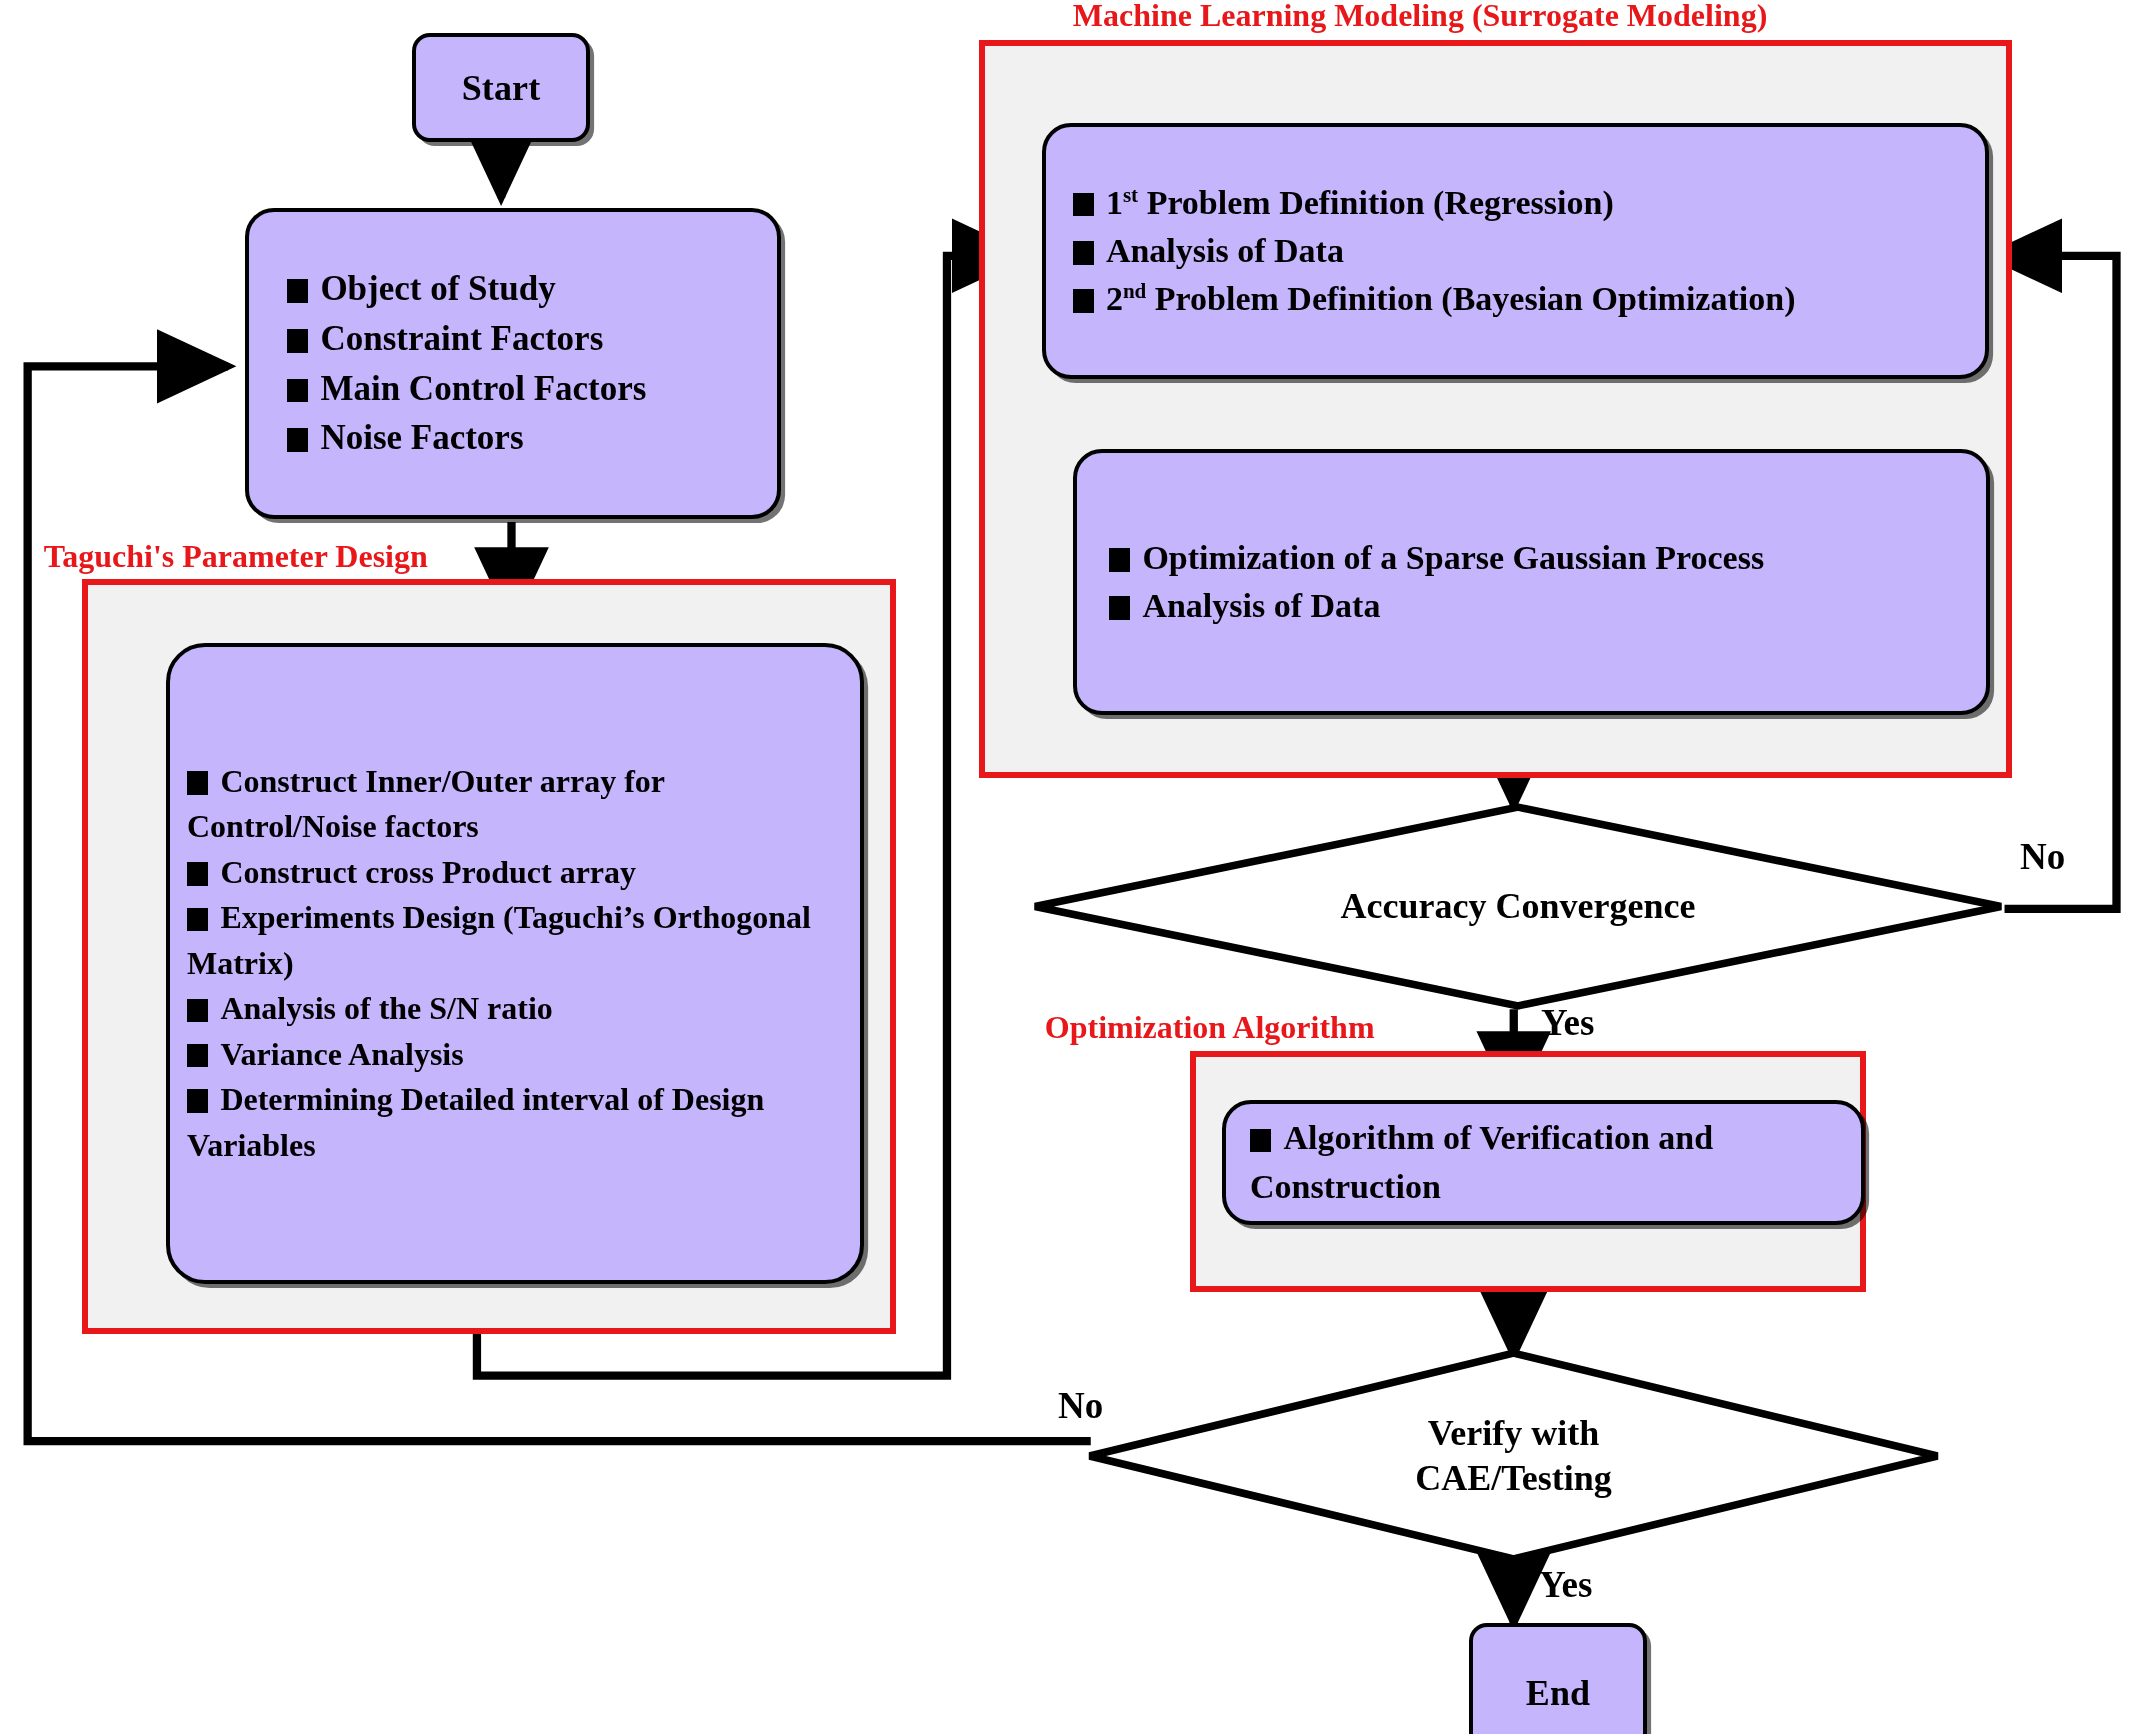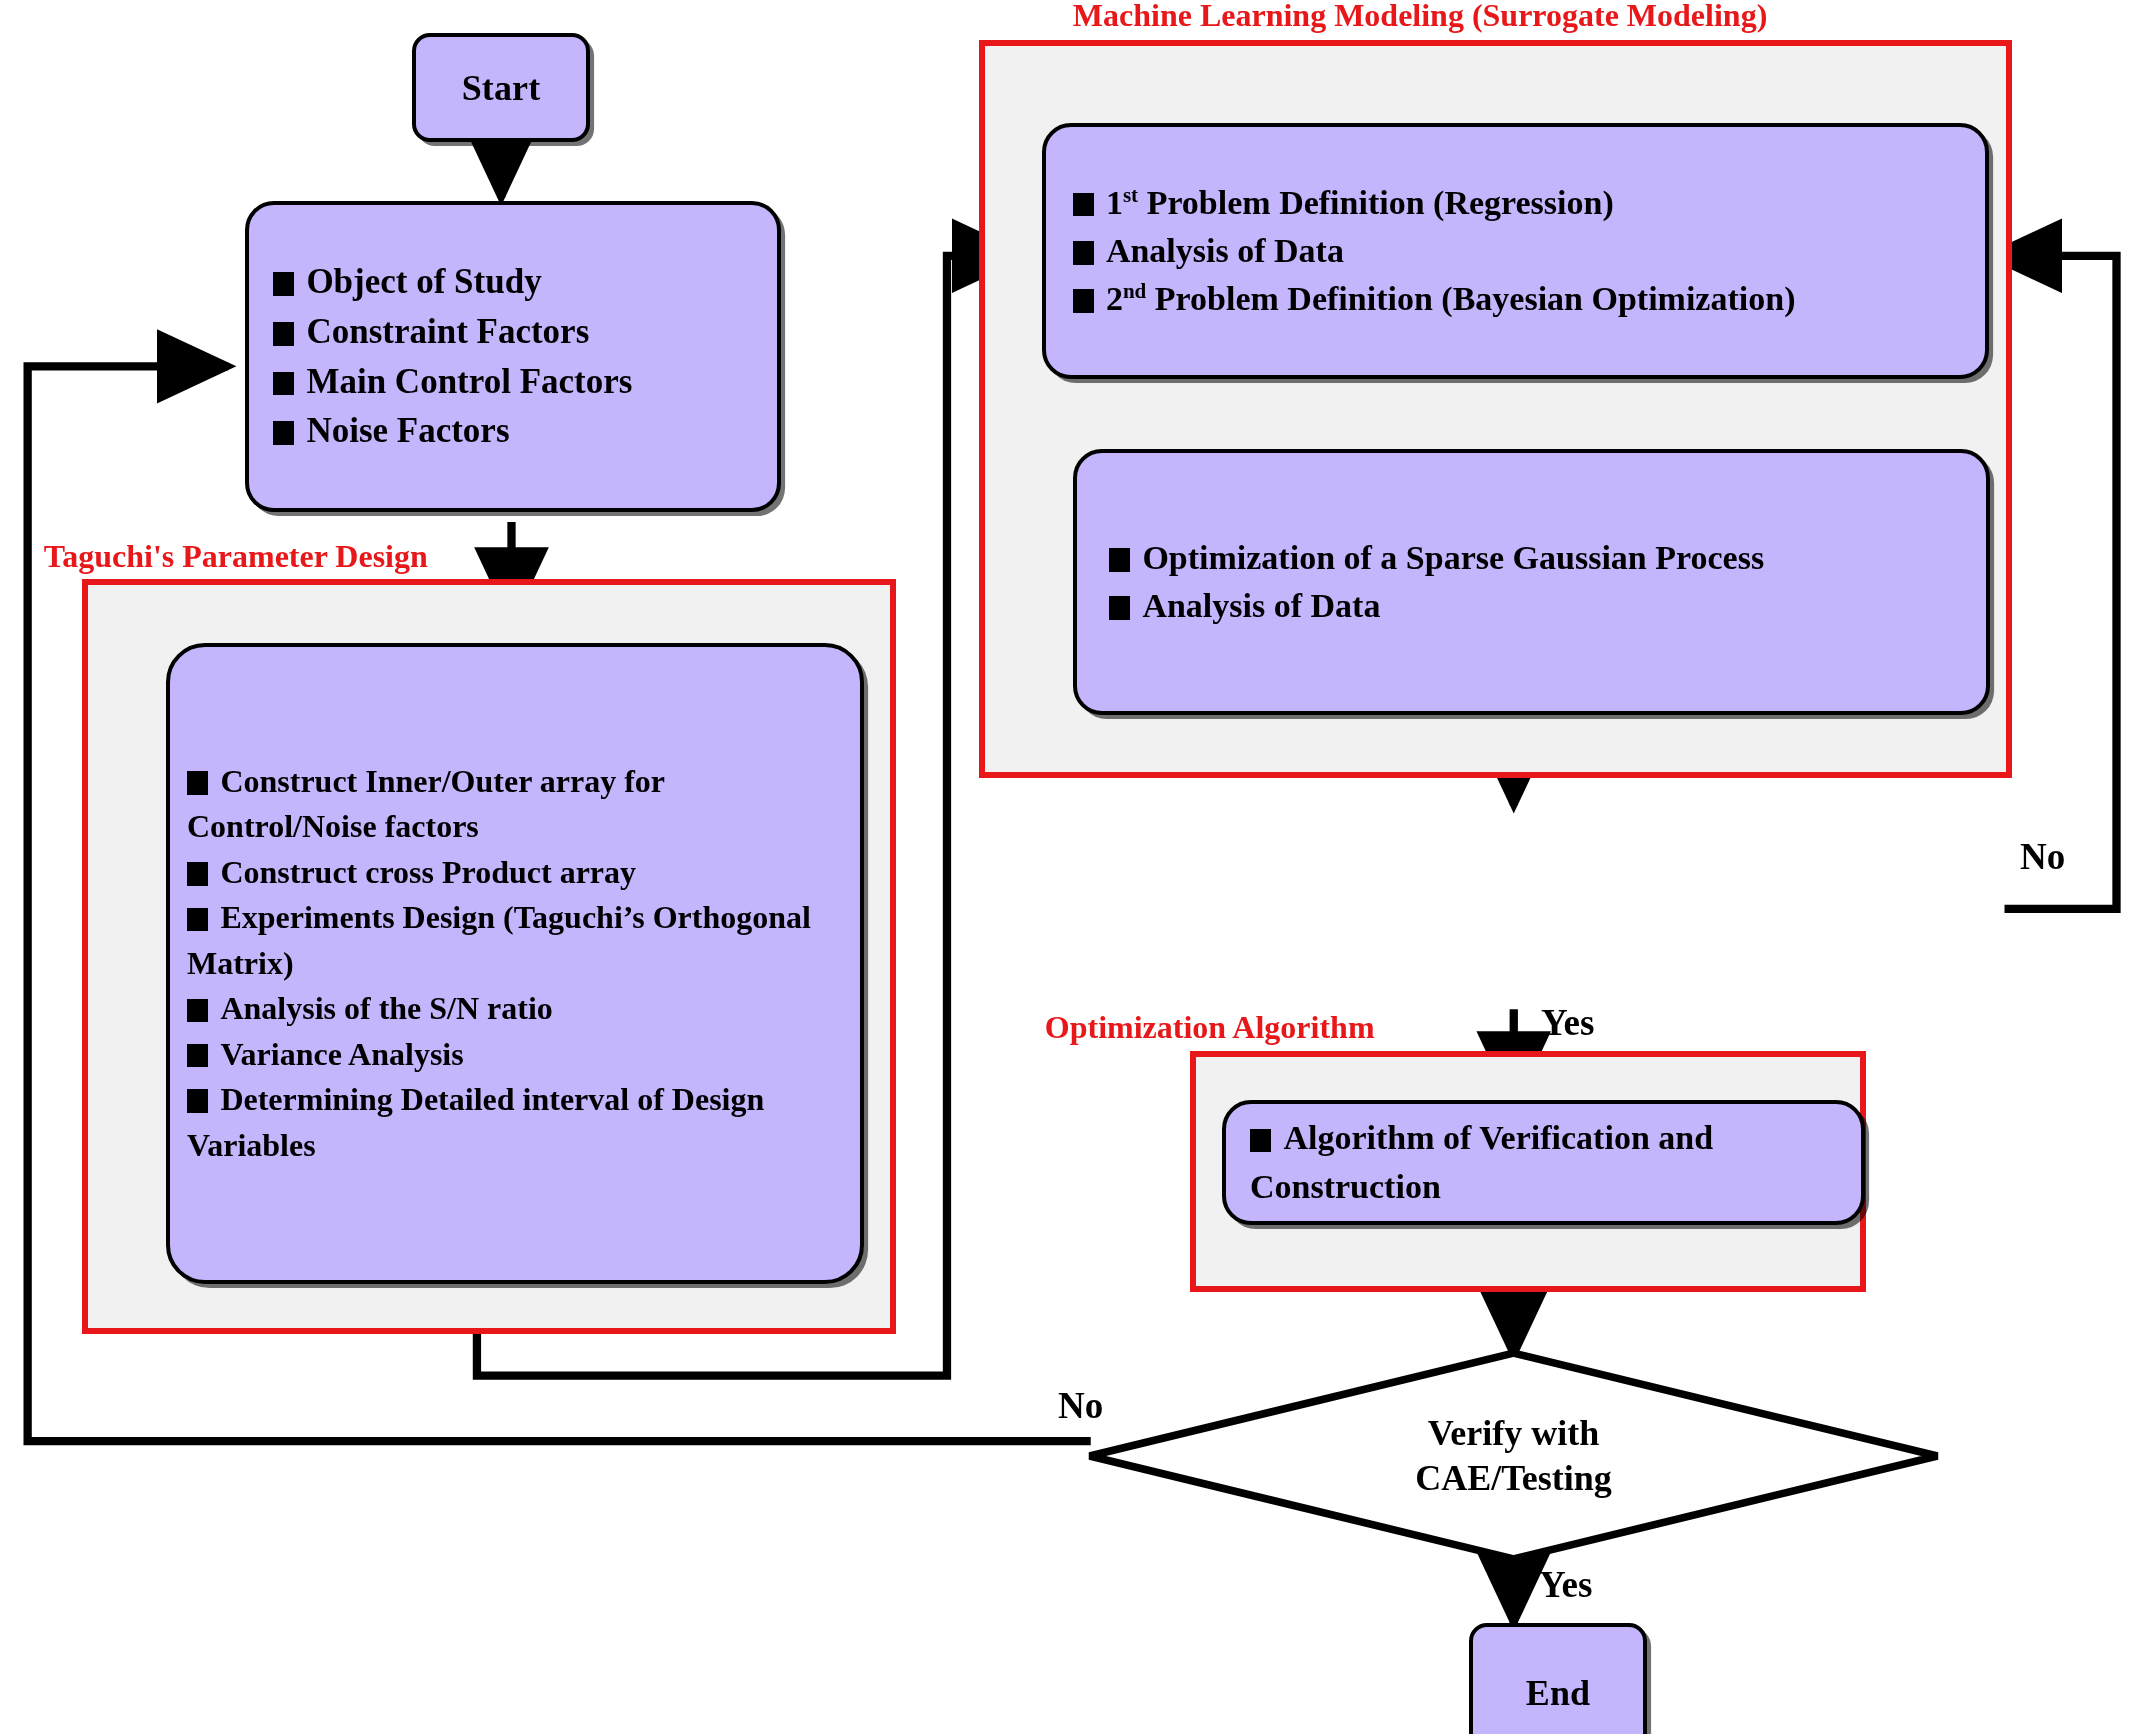--- a/index.html
+++ b/index.html
@@ -126,21 +126,21 @@
   <div class="group" style="left:979px;top:40px;width:1033px;height:738px;"></div>
   <div class="grouplabel" style="left:1070px;top:-2.8px;">Machine Learning Modeling (Surrogate Modeling)</div>
 
   <div class="group" style="left:1190px;top:1051px;width:676px;height:241px;"></div>
   <div class="grouplabel" style="left:1042px;top:1009px;">Optimization Algorithm</div>
 
   <div class="node terminal" style="left:412px;top:33px;width:178px;height:109px;">
     <span class="ttl">Start</span>
   </div>
 
-  <div class="node" style="left:245px;top:201px;width:536px;height:311px;padding:21px 21px;">
+  <div class="node" style="left:245px;top:208px;width:536px;height:311px;padding:21px 35px;">
     <ul class="blist" style="font-size:35px;">
       <li><span class="bsq"></span><span>Object of Study</span></li>
       <li><span class="bsq"></span><span>Constraint Factors</span></li>
       <li><span class="bsq"></span><span>Main Control Factors</span></li>
       <li><span class="bsq"></span><span>Noise Factors</span></li>
     </ul>
   </div>
 
   <div class="node" style="left:166px;top:643px;width:698px;height:641px;padding:18px 21px 18px 14px;border-radius:39px;">
     <ul class="blist" style="font-size:32px;line-height:1.48;">
@@ -167,20 +167,26 @@
       <li><span class="bsq"></span><span>Analysis of Data</span></li>
     </ul>
   </div>
 
   <div class="node" style="left:1222px;top:1100px;width:643px;height:125px;padding:11px 21px;">
     <ul class="blist" style="font-size:34px;line-height:1.5;">
       <li><span class="bsq"></span><span>Algorithm of Verification and Construction</span></li>
     </ul>
   </div>
 
+  <div class="diamond" style="left:1030px;top:803px;width:976px;height:207px;">
+    <svg width="976" height="207" viewBox="0 0 1412 300" xmlns="http://www.w3.org/2000/svg">
+      <polygon points="706,6 1406,150 706,294 6,150" fill="#fff" stroke="#000" stroke-width="11"></polygon>
+    </svg>
+    <div class="dtext">Accuracy Convergence</div>
+  </div>
   <div class="edgelabel" style="left:2020px;top:835px;">No</div>
   <div class="edgelabel" style="left:1541px;top:1001px;">Yes</div>
 
   <div class="diamond" style="left:1085px;top:1349px;width:857px;height:214px;">
     <svg width="857" height="214" viewBox="0 0 1240 310" xmlns="http://www.w3.org/2000/svg">
       <polygon points="620,6 1234,155 620,304 6,155" fill="#fff" stroke="#000" stroke-width="11"></polygon>
     </svg>
     <div class="dtext">
       <span>
         <span>Verify with</span><br>

